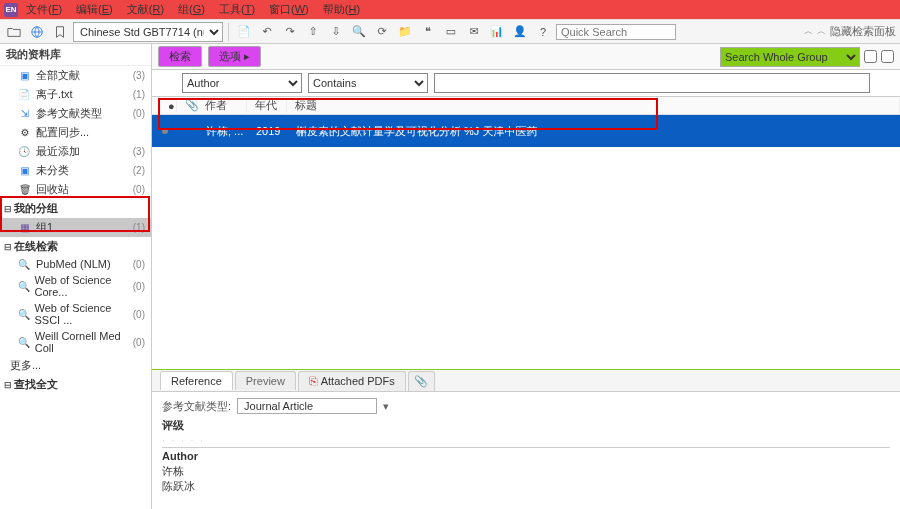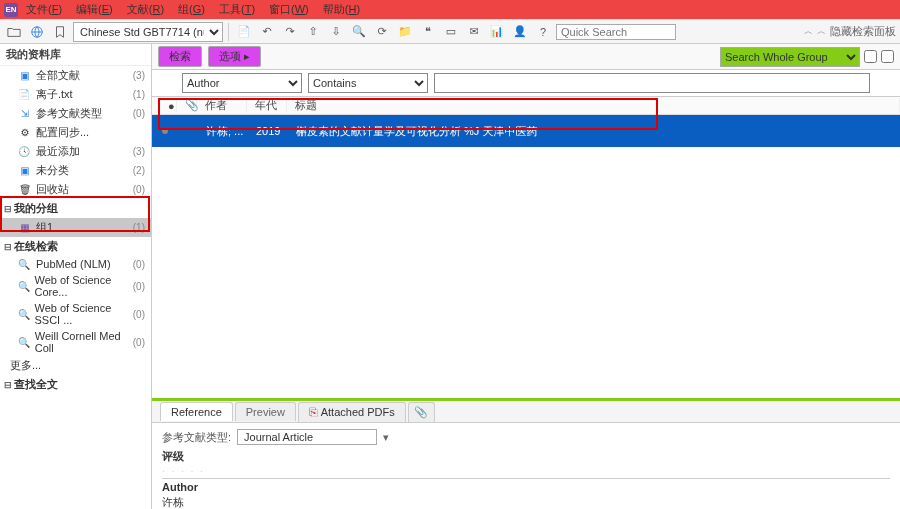--- a/index.html
+++ b/index.html
@@ -34,21 +34,21 @@
 .filter-row{height:26px;display:flex;align-items:center;padding:0 30px;gap:6px}
 .filter-row select{width:120px;height:20px;border:1px solid #888;background:#fff}
 .reclist{flex:1;border-top:1px solid #ccc;overflow:hidden;position:relative}
 .list-hdr{height:18px;display:flex;align-items:center;border-bottom:1px solid #ddd;background:#fafafa;padding-left:8px;gap:0}
 .list-hdr .col{padding:0 8px;color:#444;border-right:1px solid #eee}
 .list-row{height:32px;display:flex;align-items:center;padding-left:8px;cursor:pointer}
 .list-row.sel{background:#0a5ec2;color:#fff}
 .list-row.sel span{color:#fff}
 .list-row .dot{width:6px;height:6px;border-radius:50%;background:#888;margin-right:10px;margin-left:2px}
 .list-row .c{padding:0 8px;white-space:nowrap;overflow:hidden}
-.detail{height:111px;border-top:3px solid #84cc16;background:#fff;display:flex;flex-direction:column}
+.detail{height:140px;border-top:1px solid #84cc16;background:#fff;display:flex;flex-direction:column}
 .detail-tabs{height:22px;display:flex;align-items:center;border-bottom:1px solid #ccc;padding:0 8px;gap:2px;background:#f5f5f5}
 .dtab{padding:3px 10px;border:1px solid #ccc;border-bottom:none;background:#fff;cursor:pointer;font-size:11px;border-radius:3px 3px 0 0}
 .dtab.inactive{background:#eee;color:#666}
 .dtab .pdf{color:#c33;margin-right:3px}
 .detail-body{flex:1;padding:6px 10px;overflow:auto}
 .detail-body .row{display:flex;align-items:center;gap:6px;margin-bottom:4px}
 .detail-body .lbl{color:#555}
 .detail-body .reftype{border:1px solid #aaa;padding:1px 6px;min-width:140px;display:inline-block}
 .detail-body .section{font-weight:bold;margin-bottom:2px}
 .detail-body .hr{height:1px;background:#ccc;margin:2px 0}

